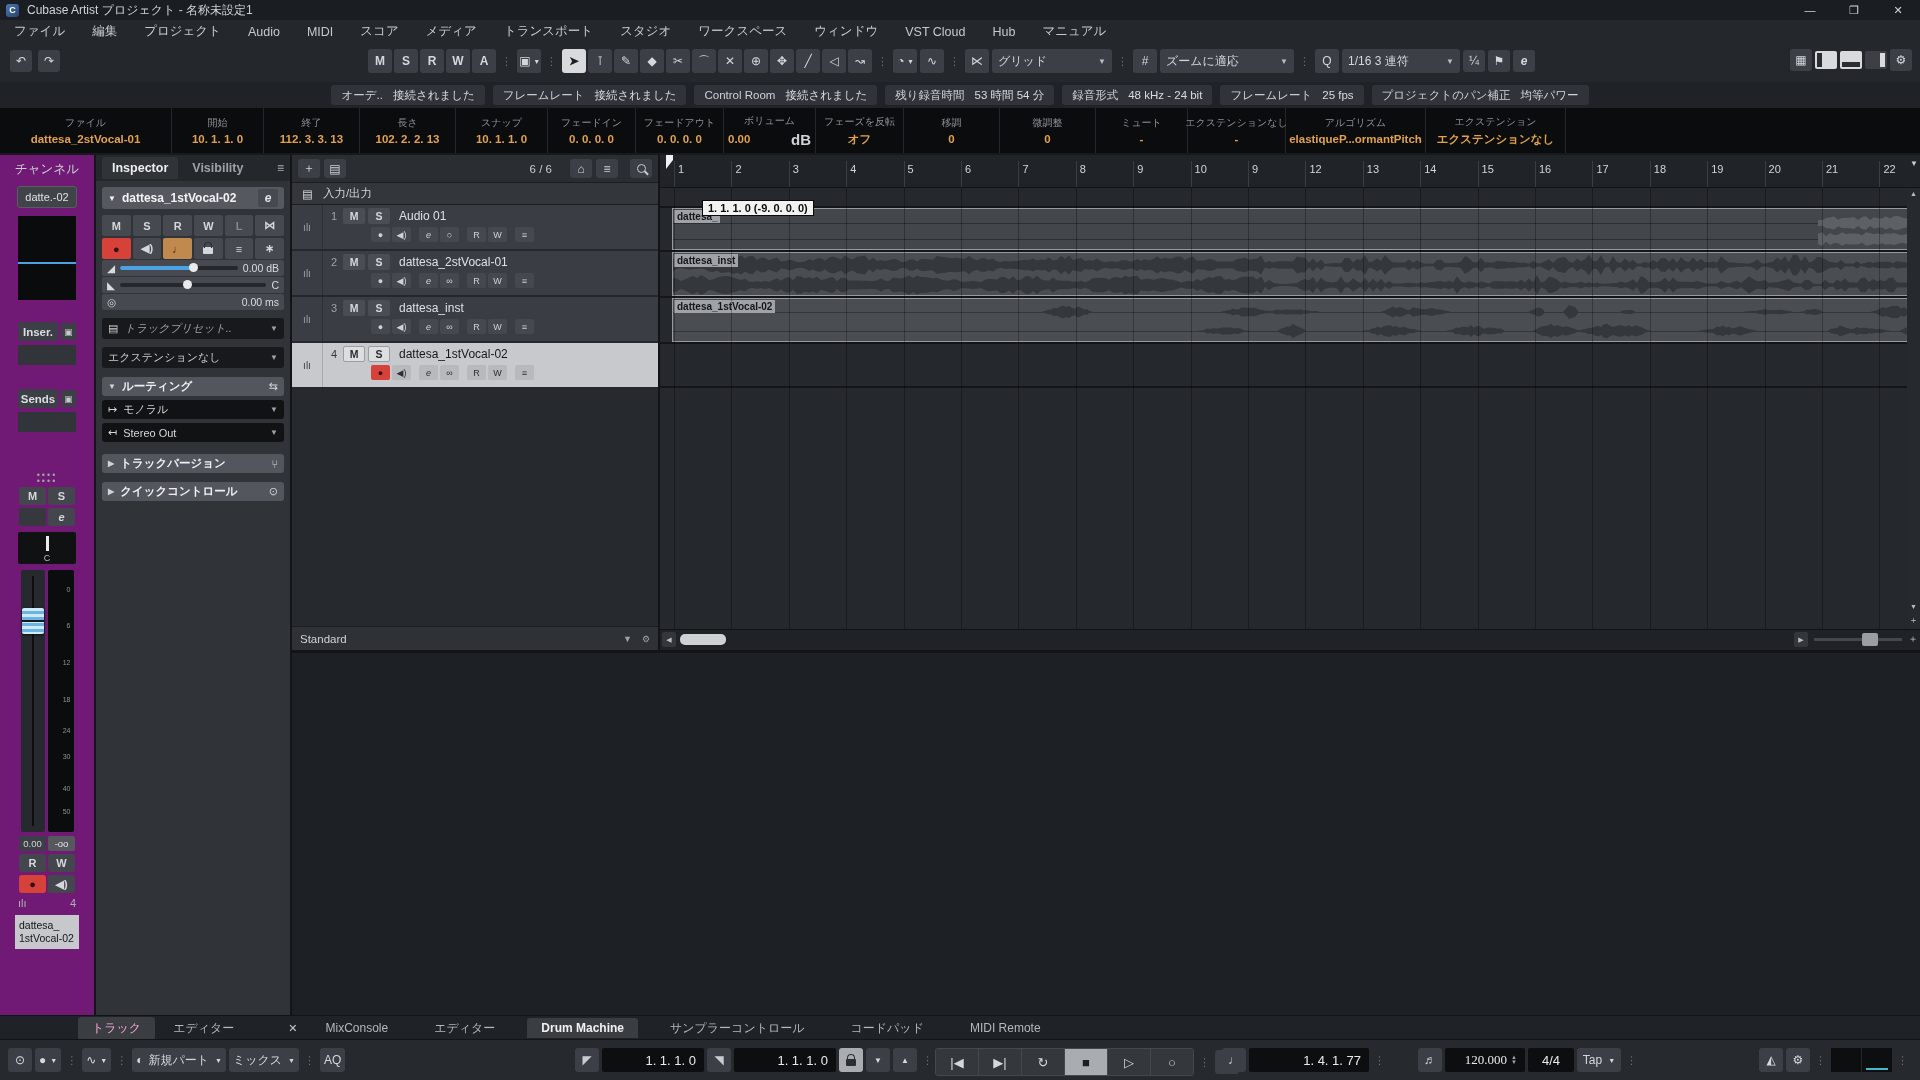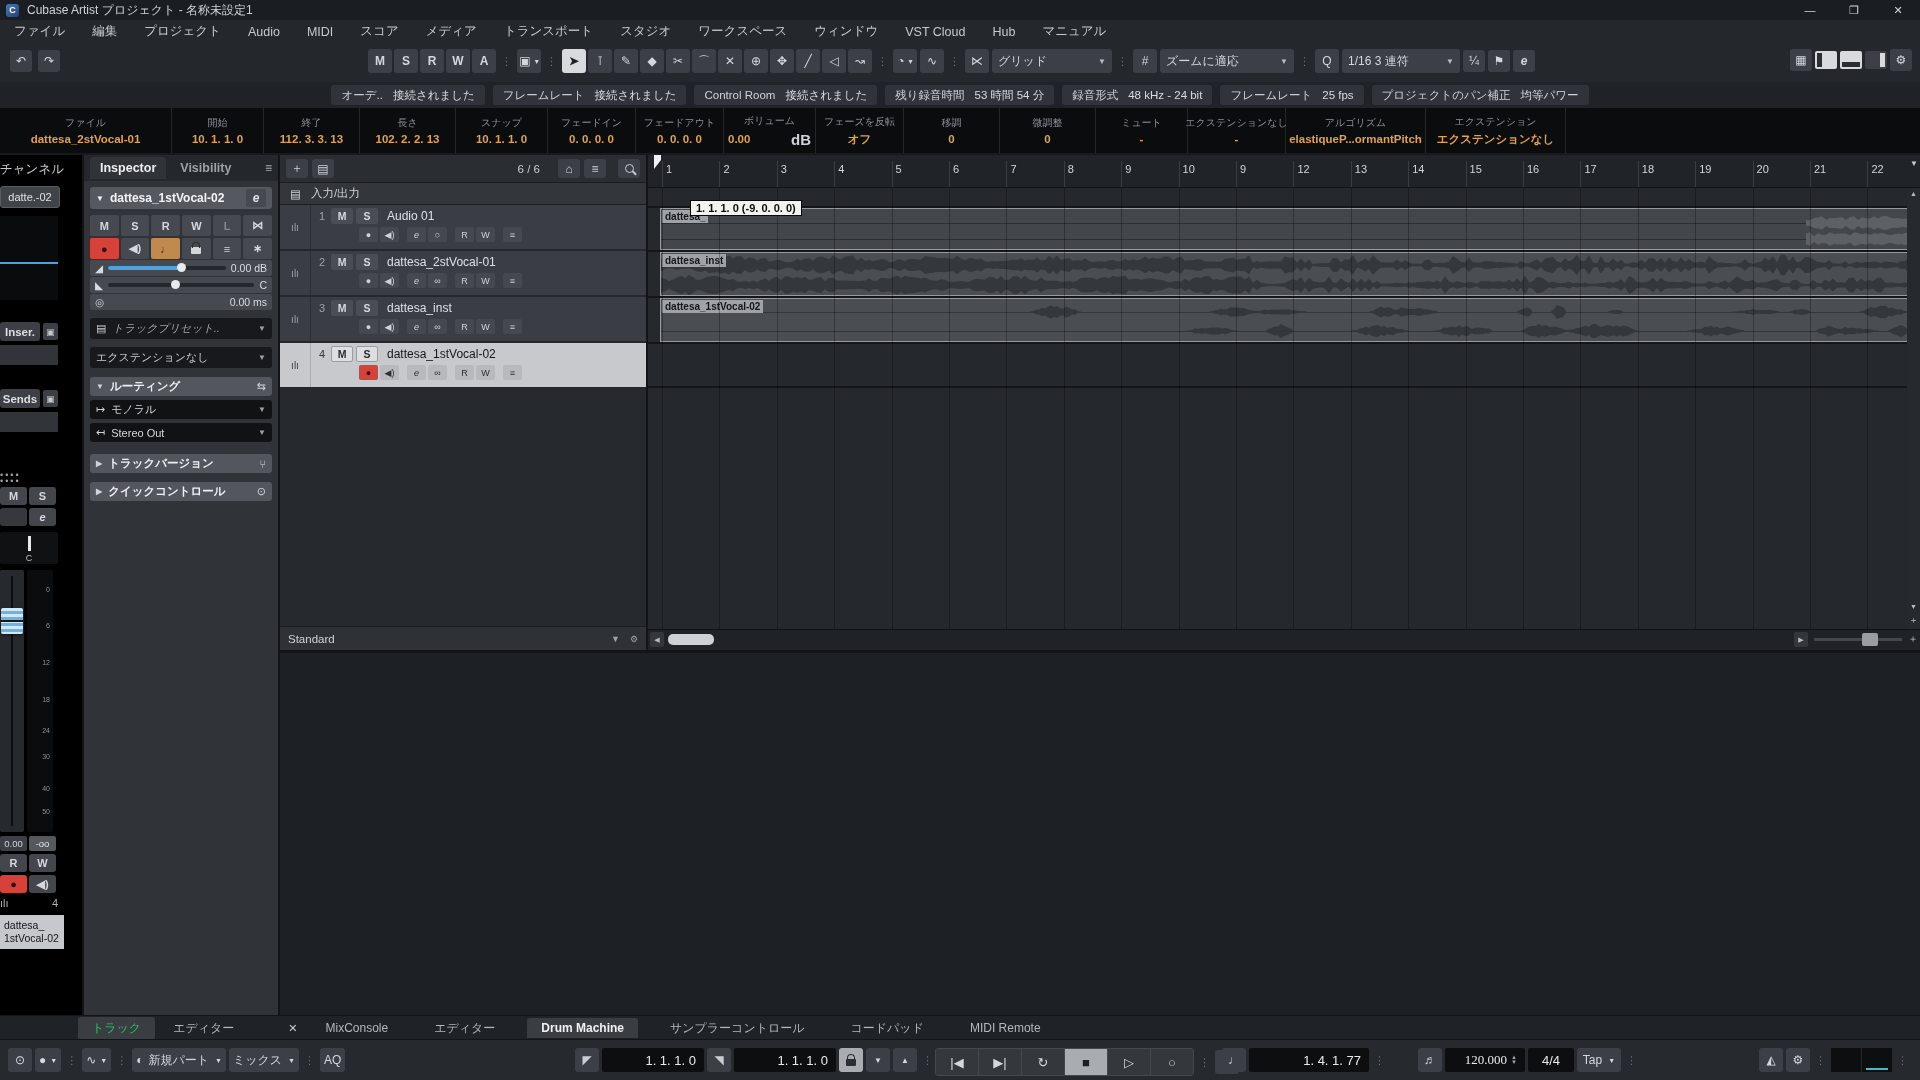--- a/index.html
+++ b/index.html
@@ -39,21 +39,21 @@
   .icol{border-right:1px solid #24262a;display:flex;flex-direction:column;align-items:center;
         justify-content:center;gap:3px;box-sizing:border-box;padding:2px 4px;}
   .ilabel{color:#8d9196;font-size:10px;white-space:nowrap;}
   .ivalue{color:#e2a24b;font-size:11.5px;font-weight:bold;white-space:nowrap;}
   .ivrow{display:flex;width:100%;justify-content:space-between;align-items:center;}
   .isuffix{color:#cfd3d8;font-size:15px;font-weight:bold;}
   .main{position:absolute;top:155px;bottom:64px;left:0;right:0;display:flex;}
   .vsep{width:2px;background:#121417;}
   .hsep{height:3px;background:#121417;}
   
-  .channelzone{width:82px;background:#000000;display:flex;flex-direction:column;align-items:flex-start;overflow:hidden;}
+  .channelzone{width:94px;background:#701a75;display:flex;flex-direction:column;align-items:center;overflow:hidden;}
   .cz-title{margin-top:6px;font-size:12.5px;color:#c9ccd0;}
   .cz-name{margin-top:8px;width:58px;height:20px;background:#404449;border:1px solid #595d62;border-radius:3px;
            font-size:11px;color:#e0e2e5;display:flex;align-items:center;justify-content:center;}
   .cz-meterbox{margin-top:8px;width:58px;height:84px;background:#0a0b0c;position:relative;}
   .cz-meterbox .bline{position:absolute;left:0;right:0;top:55%;height:2px;background:var(--accent-blue);}
   .cz-rack{margin-top:22px;display:flex;gap:3px;align-items:center;}
   .cz-rackbtn{width:40px;height:19px;background:#3c4046;border-radius:3px;color:#dcdee1;font-weight:bold;
               font-size:11.5px;display:flex;align-items:center;justify-content:center;}
   .cz-rackico{width:15px;height:17px;background:#3c4046;border-radius:2px;font-size:9px;color:#c6c9cd;
               display:flex;align-items:center;justify-content:center;}
@@ -184,21 +184,21 @@
             display:grid;grid-template-columns:1fr 1fr 1fr;grid-template-rows:1fr 1fr 1fr;gap:4px;padding:6px;}
   .di-rect{grid-column:1/3;background:#d8d9db;border-radius:1px;}
   .di-sq{background:#d8d9db;border-radius:1px;}
   .di-c{background:#d8d9db;border-radius:50%;}
   .adddrum{margin-top:38px;width:200px;height:21px;background:#3f4348;color:#d2d5d9;font-size:12px;
            display:flex;align-items:center;justify-content:center;border-radius:2px;}
   
   .tabbar{position:absolute;bottom:40px;left:0;right:0;height:24px;background:#1f2226;border-top:1px solid #121417;
           display:flex;align-items:center;padding-left:78px;gap:0;}
   .ztab{padding:3px 14px;font-size:12px;color:#b4b8bd;white-space:nowrap;}
-  .ztab.lchip{background:#3a3e43;border-radius:3px;color:#22c55e;margin-right:4px;}
+  .ztab.lchip{background:#3a3e43;border-radius:3px;color:#f9a8d4;margin-right:4px;}
   .ztab.active{background:#3a3e43;border-radius:3px 3px 0 0;color:#f0f1f3;font-weight:bold;}
   .ztab-close{color:#c9ccd0;font-size:11px;padding:0 14px 0 40px;}
   
   .transport{position:absolute;bottom:0;left:0;right:0;height:40px;background:#26292e;border-top:1px solid #121417;}
   .tcluster{position:absolute;top:8px;display:flex;align-items:center;gap:3px;}
   .tdisp{background:#0d0e10;border-radius:2px;height:24px;display:flex;align-items:center;justify-content:flex-end;
          padding:0 8px;color:#e8eaec;font-size:13px;}
   .tchip{background:#3c4046;border-radius:3px;height:24px;min-width:24px;display:flex;align-items:center;
          justify-content:center;color:#d5d8db;font-size:12px;box-sizing:border-box;padding:0 4px;}
   .tchip.on{background:#a9adb2;color:#1d2023;}

